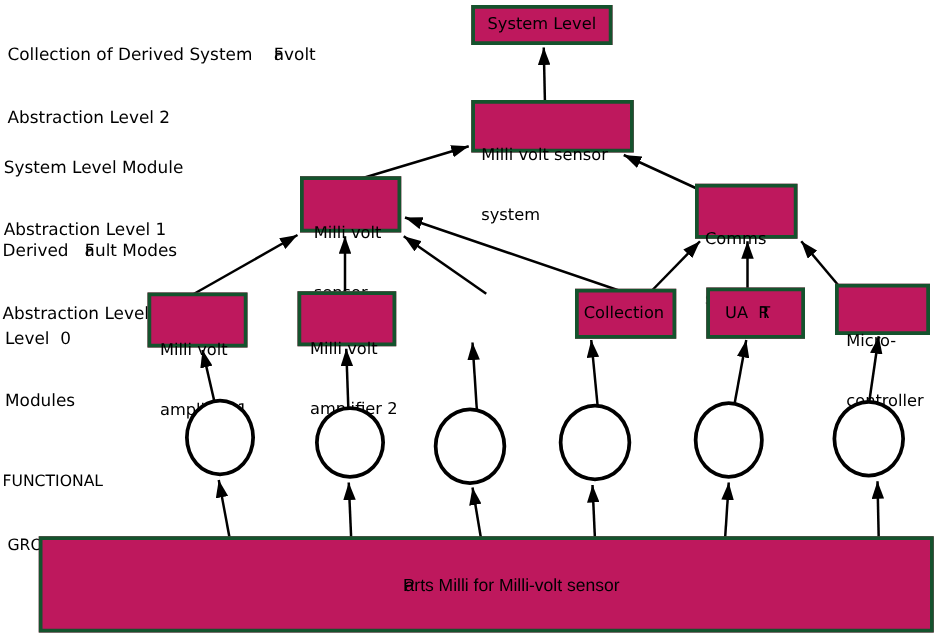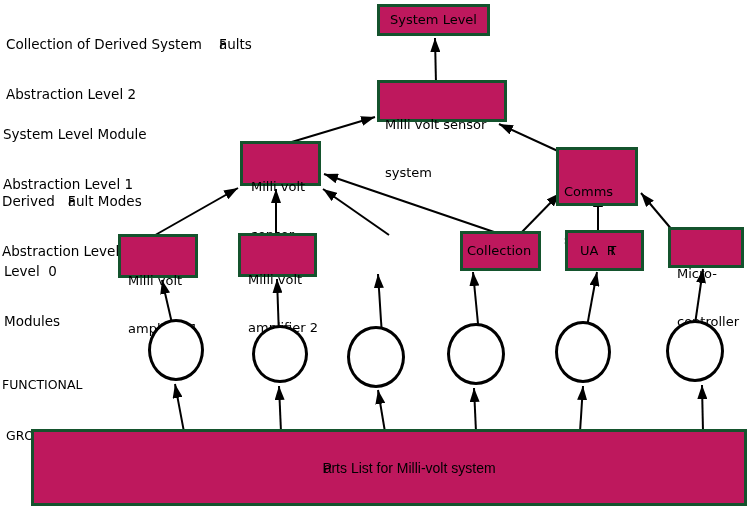--- a/index.html
+++ b/index.html
@@ -21,21 +21,21 @@
   .circle {
     position:absolute; box-sizing:border-box; z-index:2;
     border:3px solid #000; border-radius:50%; background:#fff;
   }
   .ovb { margin-left:-0.58em; }
 
   
   #b-system-level { left:377px; top:4px;  width:113px; height:32px; display:flex; align-items:center; justify-content:center; }
   #b-mv-system    { left:377px; top:80px; width:130px; height:42px; padding:2px 0 0 5px; }
   #b-mv-sensor    { left:240px; top:141px; width:81px; height:45px; padding:3px 0 0 8px; }
-  #b-comms        { left:556px; top:147px; width:82px; height:59px; padding:2px 0 0 5px; }
+  #b-comms        { left:556px; top:147px; width:82px; height:44px; padding:2px 0 0 5px; }
   #b-amp1         { left:118px; top:234px; width:80px; height:44px; padding:4px 0 0 7px; }
   #b-amp2         { left:238px; top:233px; width:79px; height:44px; padding:4px 0 0 7px; }
   #b-adc          { left:348px; top:231px; width:80px; height:42px; display:flex; align-items:center; padding-left:9px; }
   #b-psu          { left:460px; top:231px; width:81px; height:40px; display:flex; align-items:center; padding-left:4px; overflow:visible; }
   #b-uart         { left:565px; top:230px; width:79px; height:41px; display:flex; align-items:center; padding-left:12px; }
   #b-micro        { left:668px; top:227px; width:76px; height:41px; padding:4px 0 0 6px; }
   #b-parts        { left:31px;  top:429px; width:716px; height:77px; display:flex; align-items:center; justify-content:center;
                     padding-left:40px; font-family:"Liberation Sans", sans-serif; font-size:14px; }
 
   
@@ -84,21 +84,21 @@
     <line class="arrow" x1="694" y1="331" x2="703" y2="269" marker-end="url(#ah)"></line>
     <line class="arrow" x1="184" y1="432" x2="175" y2="384" marker-end="url(#ah)"></line>
     <line class="arrow" x1="281" y1="432" x2="279" y2="386" marker-end="url(#ah)"></line>
     <line class="arrow" x1="385" y1="432" x2="378" y2="390" marker-end="url(#ah)"></line>
     <line class="arrow" x1="476" y1="432" x2="474" y2="388" marker-end="url(#ah)"></line>
     <line class="arrow" x1="580" y1="432" x2="583" y2="386" marker-end="url(#ah)"></line>
     <line class="arrow" x1="703" y1="432" x2="702" y2="385" marker-end="url(#ah)"></line>
   </svg>
 
   <div class="lbl" id="l-collection">
-    <div class="line"><span>Collection of Derived System    </span><span>F</span><span class="ovb">a</span><span>ults</span></div>
+    <div class="line"><span>Collection of Derived System    </span><span>F</span><span class="ovb">a</span><span>volt</span></div>
     <div class="line">Abstraction Level 2</div>
   </div>
 
   <div class="lbl" id="l-sysmod">
     <div class="line">System Level Module</div>
     <div class="line">Abstraction Level 1</div>
   </div>
 
   <div class="lbl" id="l-derived">
     <div class="line"><span>Derived   </span><span>F</span><span class="ovb">a</span><span>ult Modes</span></div>
@@ -159,16 +159,16 @@
   </div>
 
   <div class="circle" id="c1"></div>
   <div class="circle" id="c2"></div>
   <div class="circle" id="c3"></div>
   <div class="circle" id="c4"></div>
   <div class="circle" id="c5"></div>
   <div class="circle" id="c6"></div>
 
   <div class="box" id="b-parts">
-    <span class="line"><span>P</span><span class="ovb">a</span><span>rts List for Milli-volt system</span></span>
+    <span class="line"><span>P</span><span class="ovb">a</span><span>rts Milli for Milli-volt sensor</span></span>
   </div>
 
 </div>
 
 </body></html>

